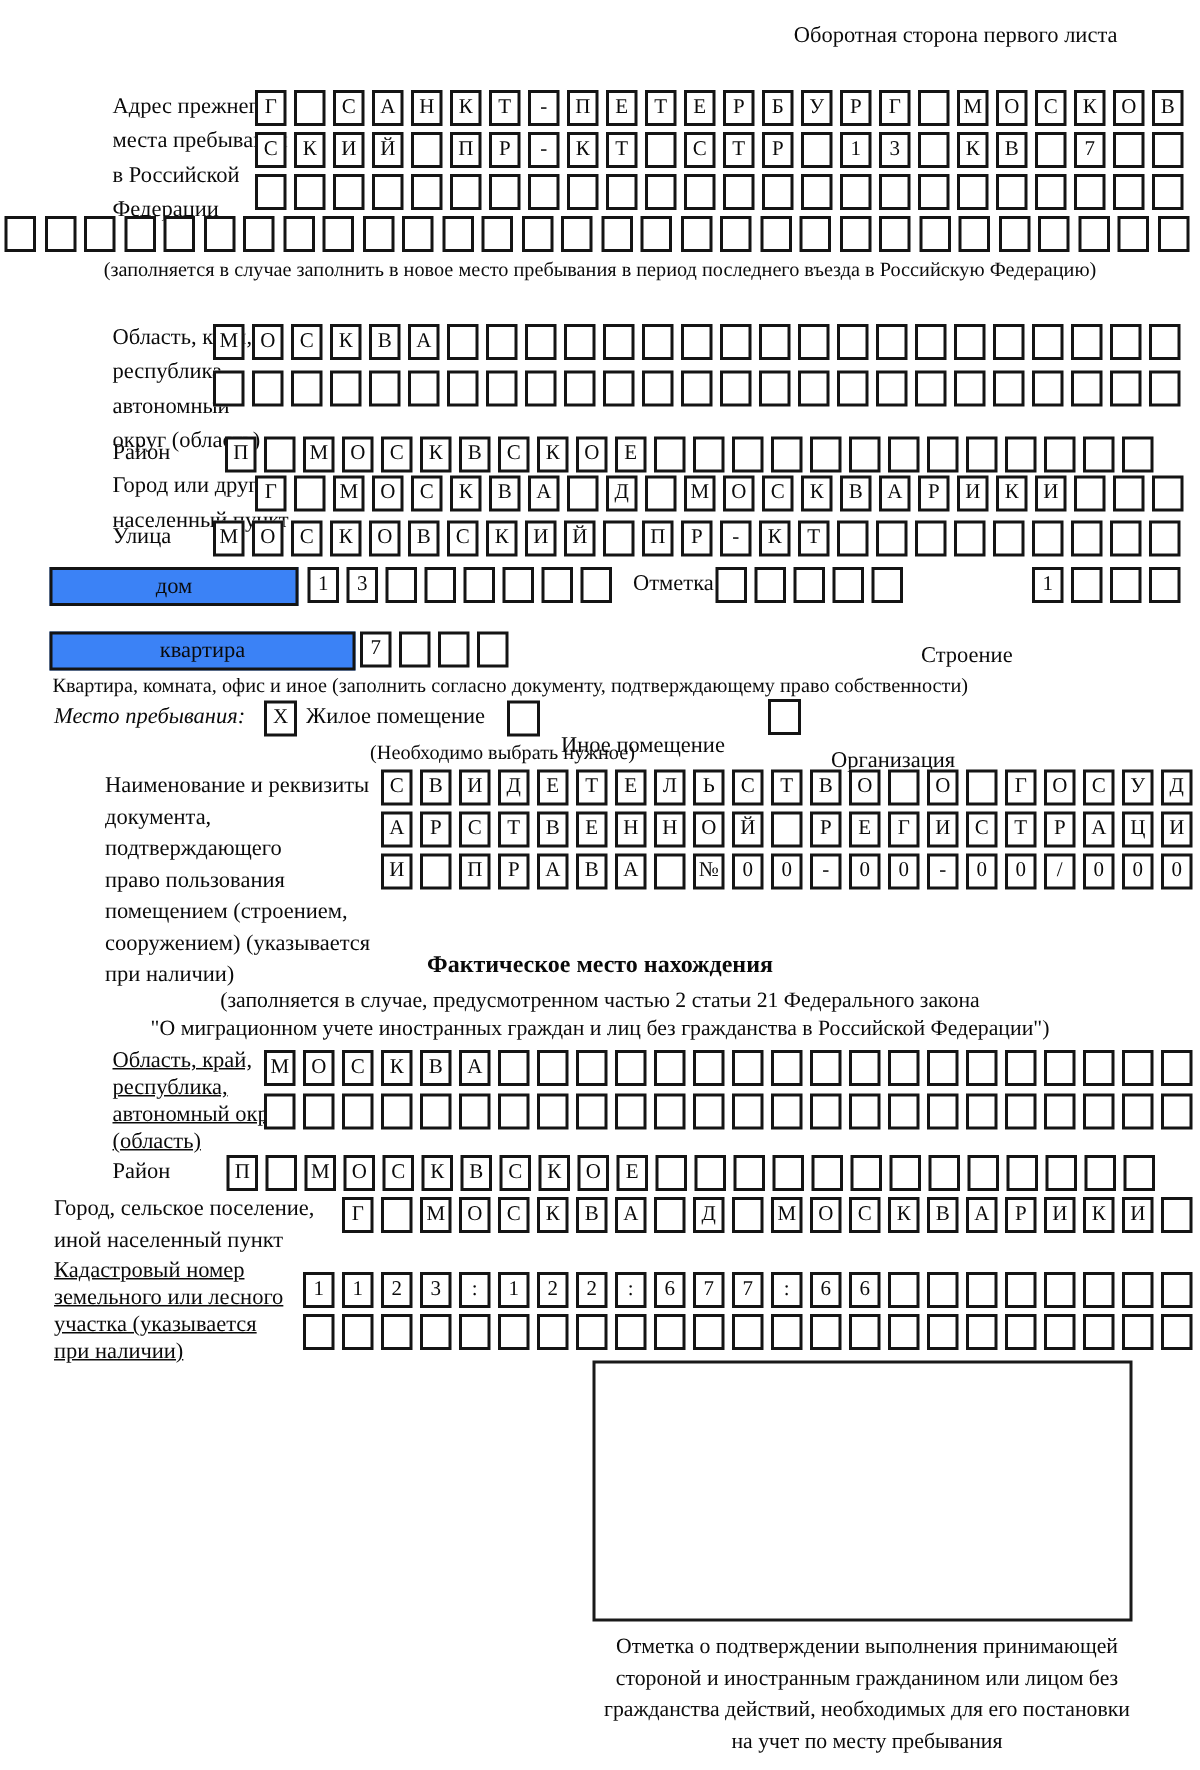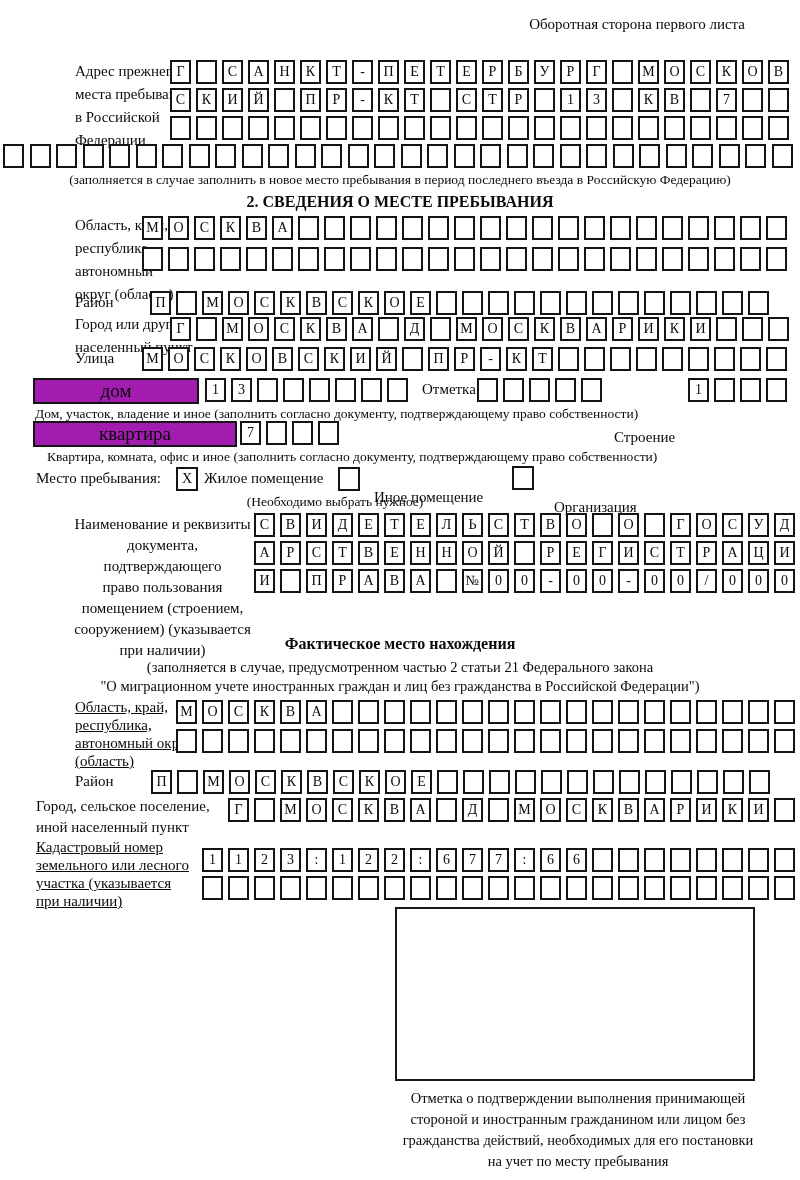--- a/index.html
+++ b/index.html
@@ -8,21 +8,21 @@
   .abs{position:absolute;}
   .lbl{position:absolute;font-size:15px;line-height:23px;white-space:pre-line;}
   .cap{position:absolute;font-size:13.5px;}
   .center{left:0;width:800px;text-align:center;}
   .bold{font-weight:bold;}
   .cellrow{position:absolute;display:flex;}
   .cell{display:inline-block;width:17px;height:20px;border:2px solid #141414;margin-right:5px;
         font-size:14px;line-height:20px;text-align:center;flex:0 0 auto;background:#fff;}
   .sp .cell{margin-right:5.5px;}
   .widebox{position:absolute;height:22px;border:2px solid #141414;display:flex;align-items:center;
-           justify-content:center;font-size:19px;background:#a21caf;}
+           justify-content:center;font-size:15px;background:#3b82f6;}
   .inlbl{position:absolute;font-size:15px;white-space:nowrap;}
   .chk{position:absolute;width:18px;height:20px;border:2px solid #141414;text-align:center;
        font-size:14px;line-height:20px;background:#fff;}
   .stamp{position:absolute;border:2px solid #1a1a1a;background:#fff;}
   .lh20{line-height:18px;text-decoration:underline;}
   .lh21{line-height:21px;}
 </style>
 </head>
 <body>
 
@@ -139,21 +139,20 @@
       <span class="cell"></span>
       <span class="cell"></span>
       <span class="cell"></span>
       <span class="cell"></span>
       <span class="cell"></span>
       <span class="cell"></span>
       <span class="cell"></span>
     </div>
   <div class="cap center" style="top:172px;">(заполняется в случае заполнить в новое место пребывания в период последнего въезда в Российскую Федерацию)</div>
 
-  <div class="abs center bold" style="top:193px;font-size:16px;">2. СВЕДЕНИЯ О МЕСТЕ ПРЕБЫВАНИЯ</div>
 
   <div class="lbl" style="left:75px;top:214px;width:130px;">Область, край,
 республика,
 автономный
 округ (область)</div>
   <div class="cellrow" style="left:142px;top:216px;">
       <span class="cell">М</span>
       <span class="cell">О</span>
       <span class="cell">С</span>
       <span class="cell">К</span>
@@ -312,41 +311,40 @@
       <span class="cell"></span>
       <span class="cell"></span>
     </div>
   <div class="inlbl" style="left:614px;top:381px;margin-top:48px;">Строение</div>
   <div class="cellrow" style="left:688px;top:378px;">
       <span class="cell">1</span>
       <span class="cell"></span>
       <span class="cell"></span>
       <span class="cell"></span>
     </div>
-  <div class="cap" style="left:35px;top:406px;">Дом, участок, владение и иное (заполнить согласно документу, подтверждающему право собственности)</div>
 
   <div class="widebox" style="left:33px;top:421px;width:200px;">квартира</div>
   <div class="cellrow" style="left:240px;top:421px;">
       <span class="cell">7</span>
       <span class="cell"></span>
       <span class="cell"></span>
       <span class="cell"></span>
     </div>
-  <div class="cap" style="left:35px;top:449px;margin-left:12px;">Квартира, комната, офис и иное (заполнить согласно документу, подтверждающему право собственности)</div>
-
-  <div class="inlbl" style="left:36px;top:470px;">Место пребывания:</div>
+  <div class="cap" style="left:35px;top:449px;">Квартира, комната, офис и иное (заполнить согласно документу, подтверждающему право собственности)</div>
+
+  <div class="inlbl" style="left:36px;top:470px;font-style:italic;">Место пребывания:</div>
   <div class="chk" style="left:176px;top:467px;">X</div>
   <div class="inlbl" style="left:204px;top:470px;">Жилое помещение</div>
   <div class="chk" style="left:338px;top:467px;"></div>
   <div class="inlbl" style="left:374px;top:489px;">Иное помещение</div>
   <div class="chk" style="left:512px;top:466px;"></div>
   <div class="inlbl" style="left:554px;top:470px;margin-top:29px;">Организация</div>
   <div class="cap" style="left:160px;top:494px;width:350px;text-align:center;">(Необходимо выбрать нужное)</div>
 
-  <div class="lbl lh21" style="left:70px;top:514px;width:185px;text-align:center;">Наименование и реквизиты
+  <div class="lbl lh21" style="left:70px;top:514px;width:185px;">Наименование и реквизиты
 документа, подтверждающего
 право пользования
 помещением (строением,
 сооружением) (указывается
 при наличии)</div>
   <div class="cellrow" style="left:254px;top:513px;">
       <span class="cell">С</span>
       <span class="cell">В</span>
       <span class="cell">И</span>
       <span class="cell">Д</span>

